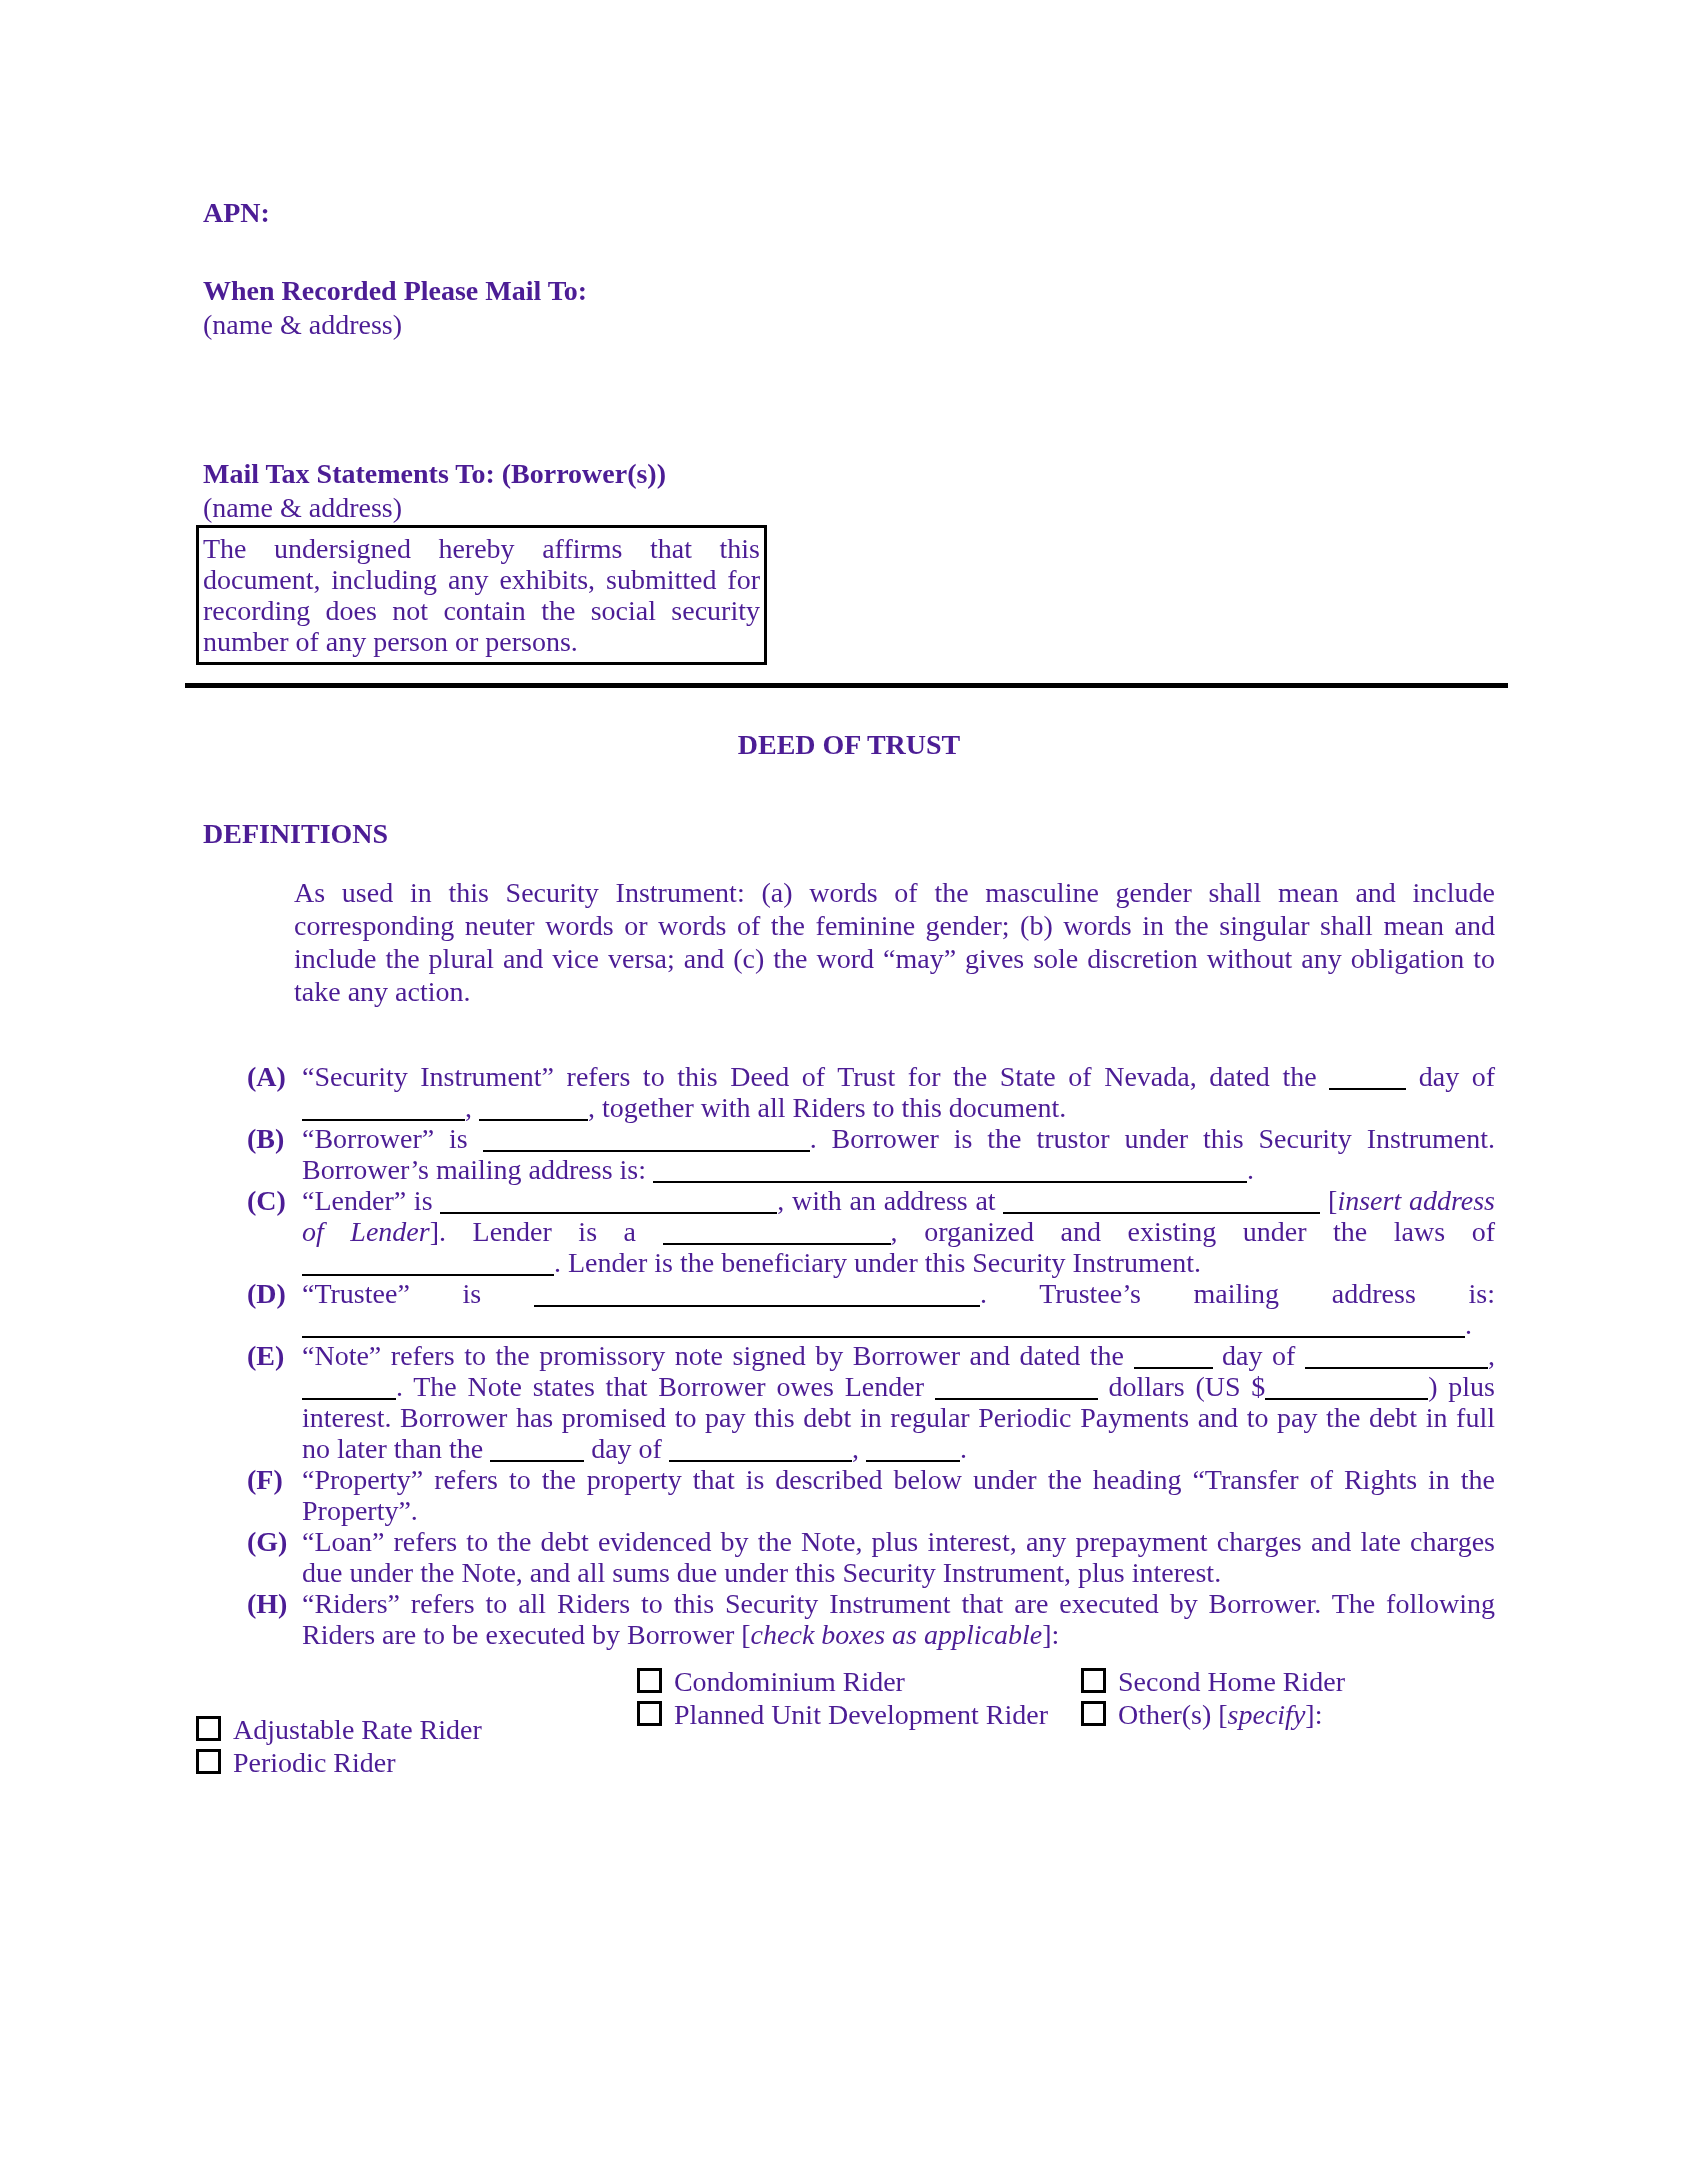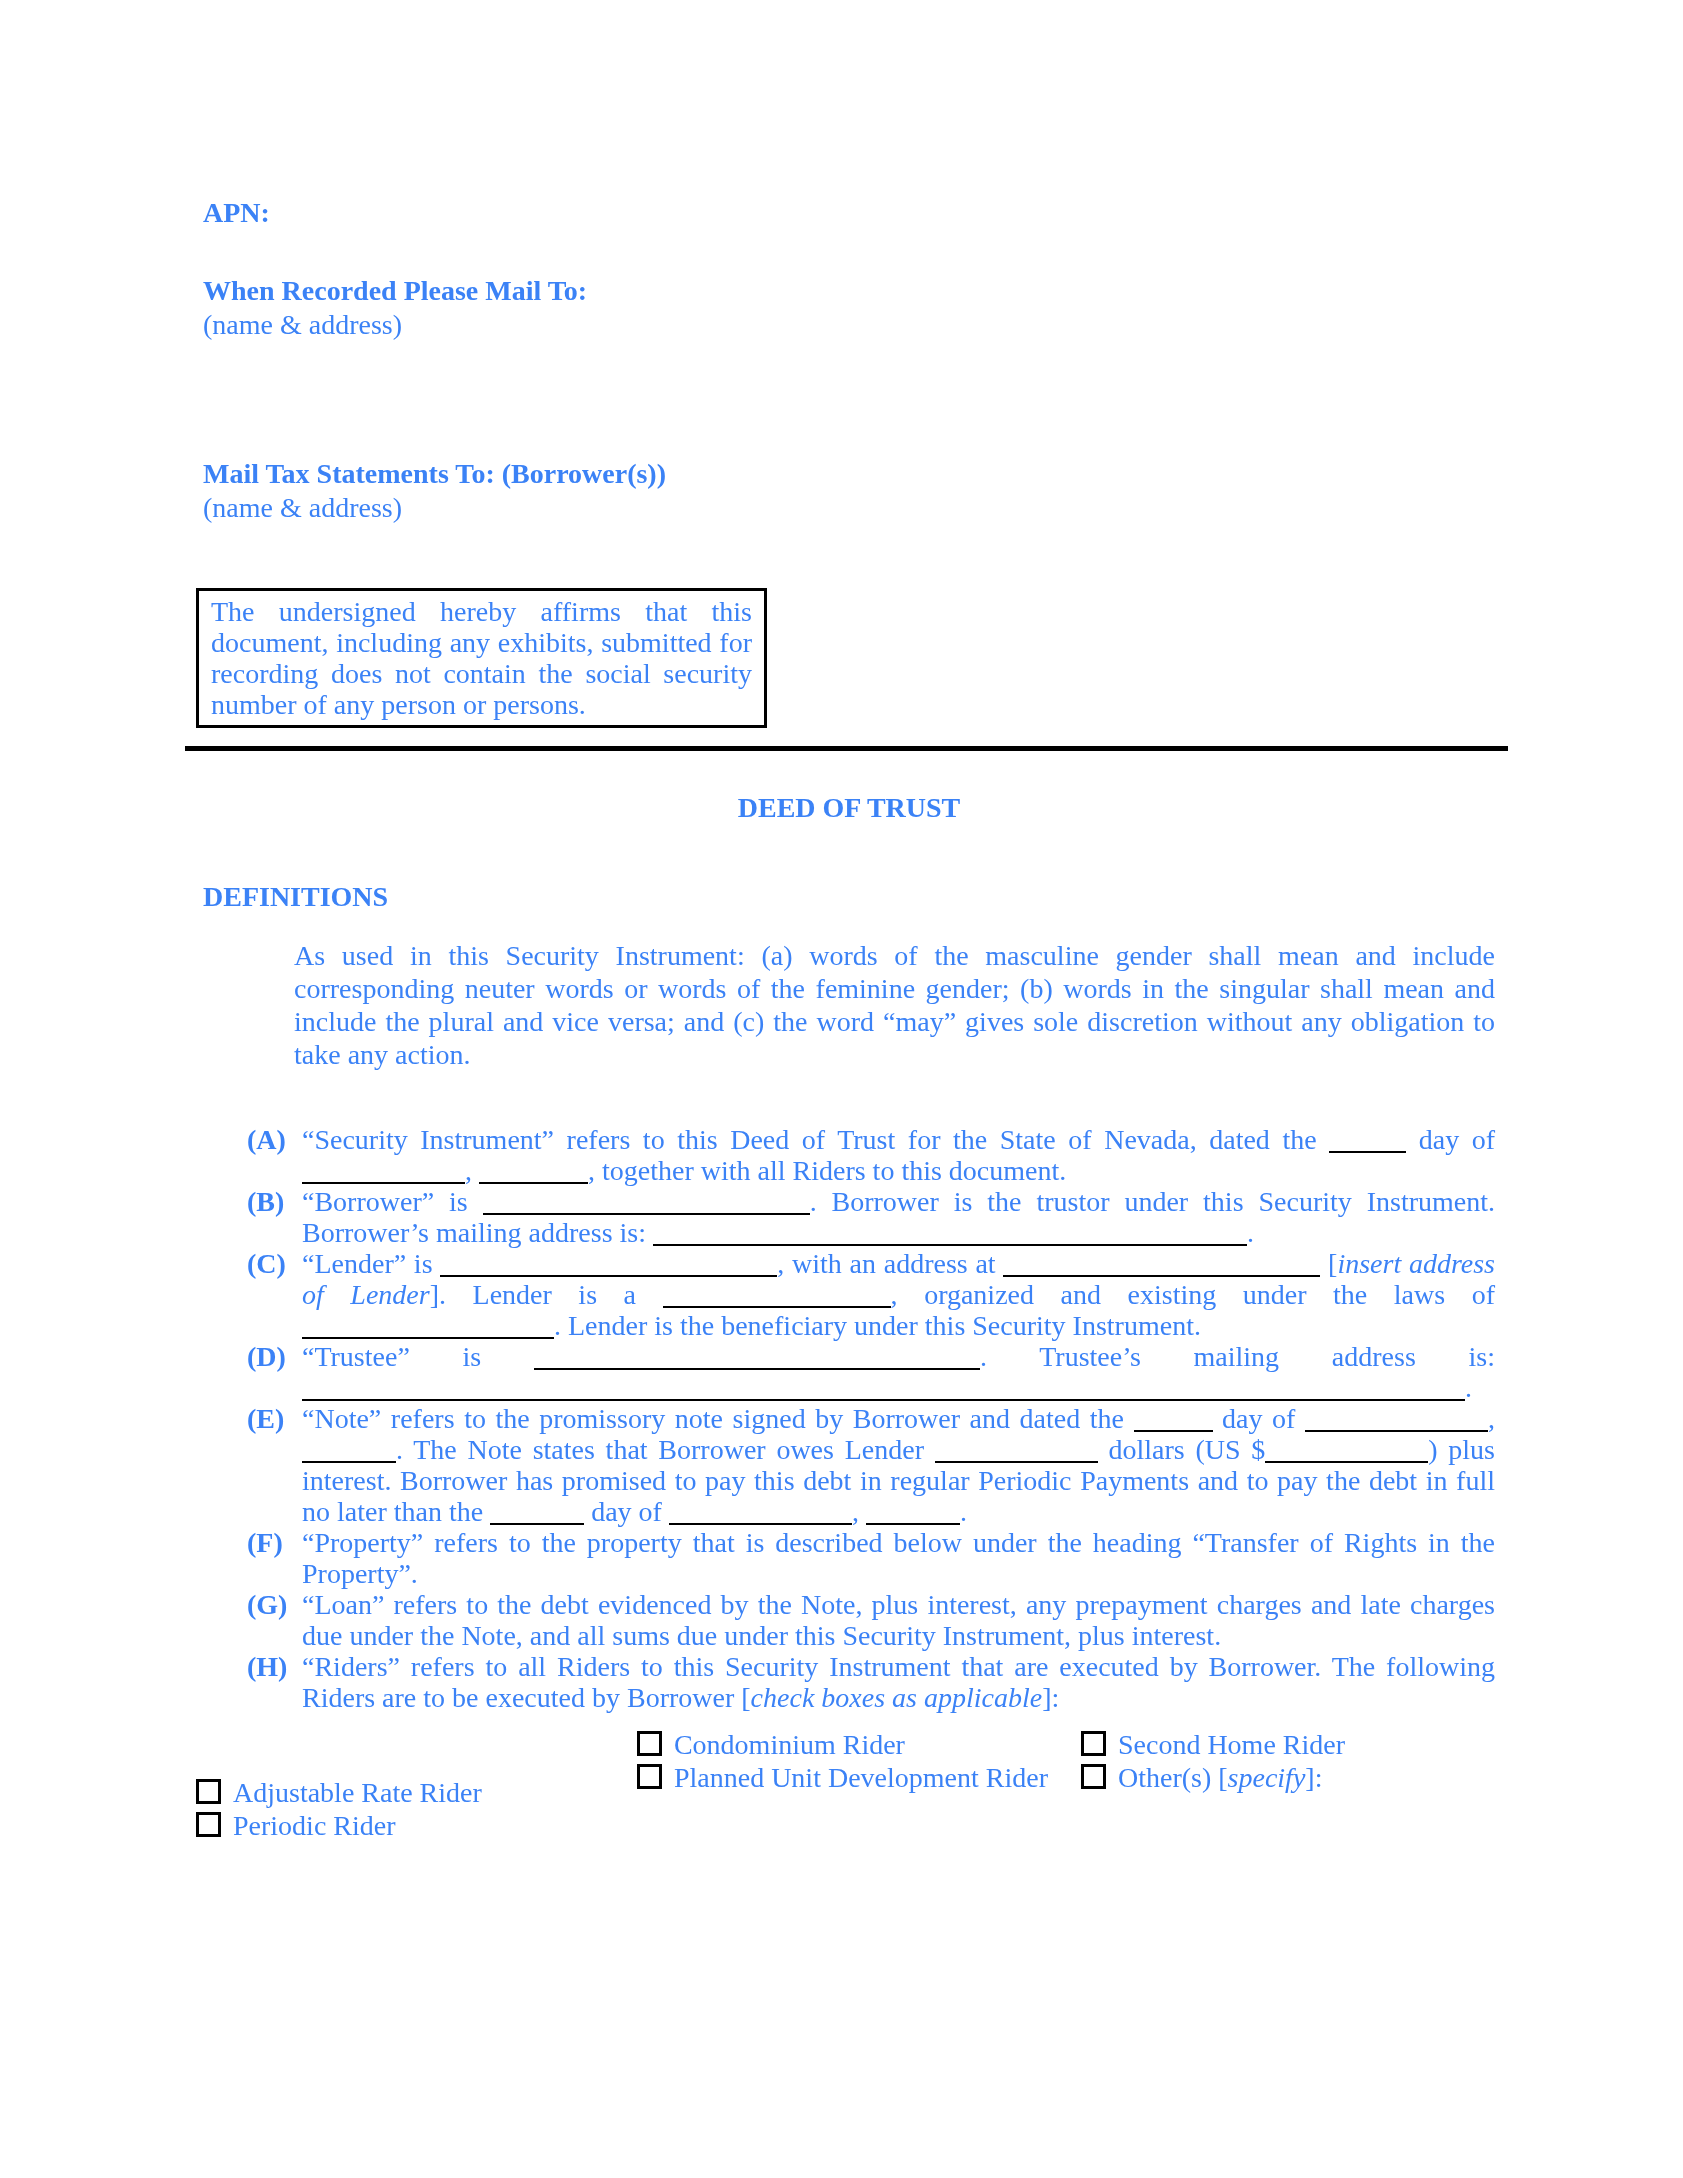--- a/index.html
+++ b/index.html
@@ -1,21 +1,21 @@
 <!DOCTYPE html>
 <html><head>
 <meta charset="utf-8">
 <style>
   html,body{margin:0;padding:0;background:#e8e8e8;}
   .page{
     position:relative;
     width:1683px;height:2178px;
     margin:0 auto;
     background:#ffffff;
-    color:#3b82f6;
+    color:#4c1d95;
     font-family:"Liberation Serif","DejaVu Serif",serif;
     font-size:28px;
     line-height:34px;
     box-sizing:border-box;
     padding:196px 188px 0 203px;
     overflow:hidden;
   }
   .b{font-weight:normal;}
   .i{font-style:italic;}
   .blank{
@@ -25,23 +25,22 @@
     vertical-align:baseline;
     margin-bottom:-4px;
   }
   .apn-line{font-weight:bold;}
   .mailto-block{margin-top:44px;}
   .taxto-block{margin-top:115px;}
   .block-title{font-weight:bold;}
   .affirm-box{
     width:571px;
     margin-left:-7px;
-    margin-top:63px;
     border:3px solid #000;
-    padding:5px 12px;
+    padding:5px 4px;
     box-sizing:border-box;
     text-align:justify;
     line-height:31px;
   }
   .rule{
     height:5px;background:#000;
     margin:18px 0 0 -18px;
     width:1323px;
   }
   .doc-title{

